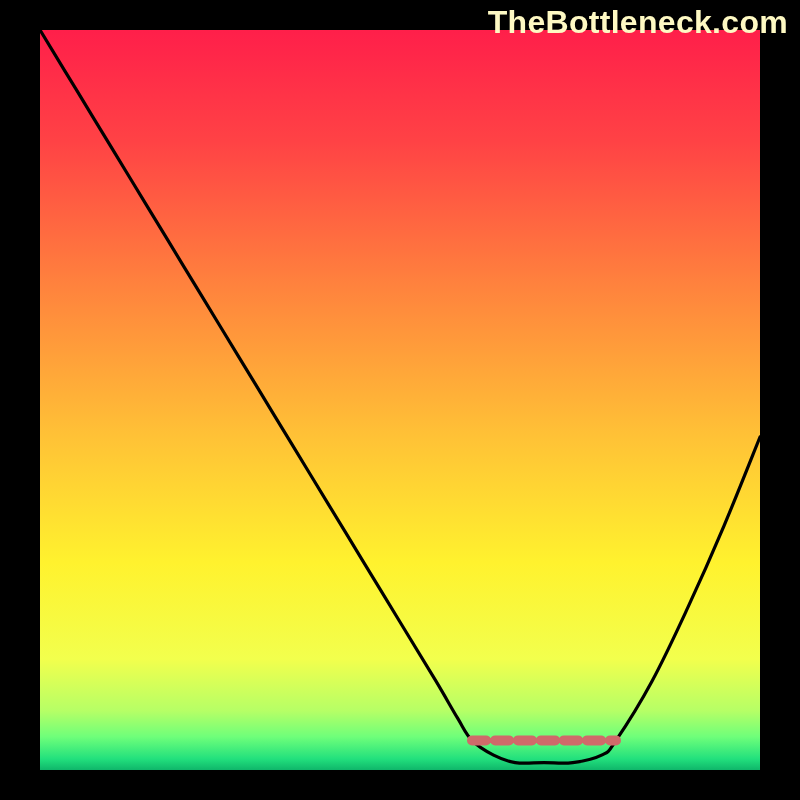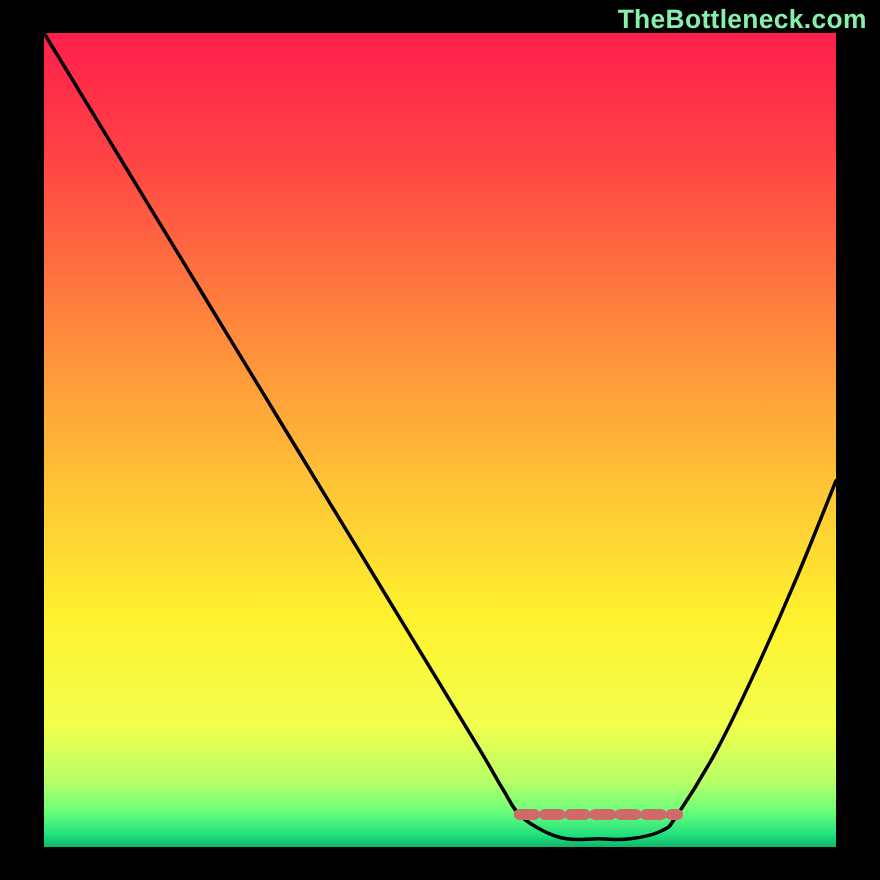--- a/index.html
+++ b/index.html
@@ -14,22 +14,22 @@
   .frame {
     position: relative;
     width: 800px;
     height: 800px;
     background: #000;
   }
   .watermark {
     position: absolute;
     top: 4px;
     right: 12px;
-    color: #86efac;
-    font-size: 24px;
+    color: #fef9c3;
+    font-size: 32px;
     font-weight: 600;
     letter-spacing: 0.3px;
     user-select: none;
     z-index: 10;
   }
   .plot-area {
     position: absolute;
     left: 40px;
     top: 30px;
     width: 720px;

